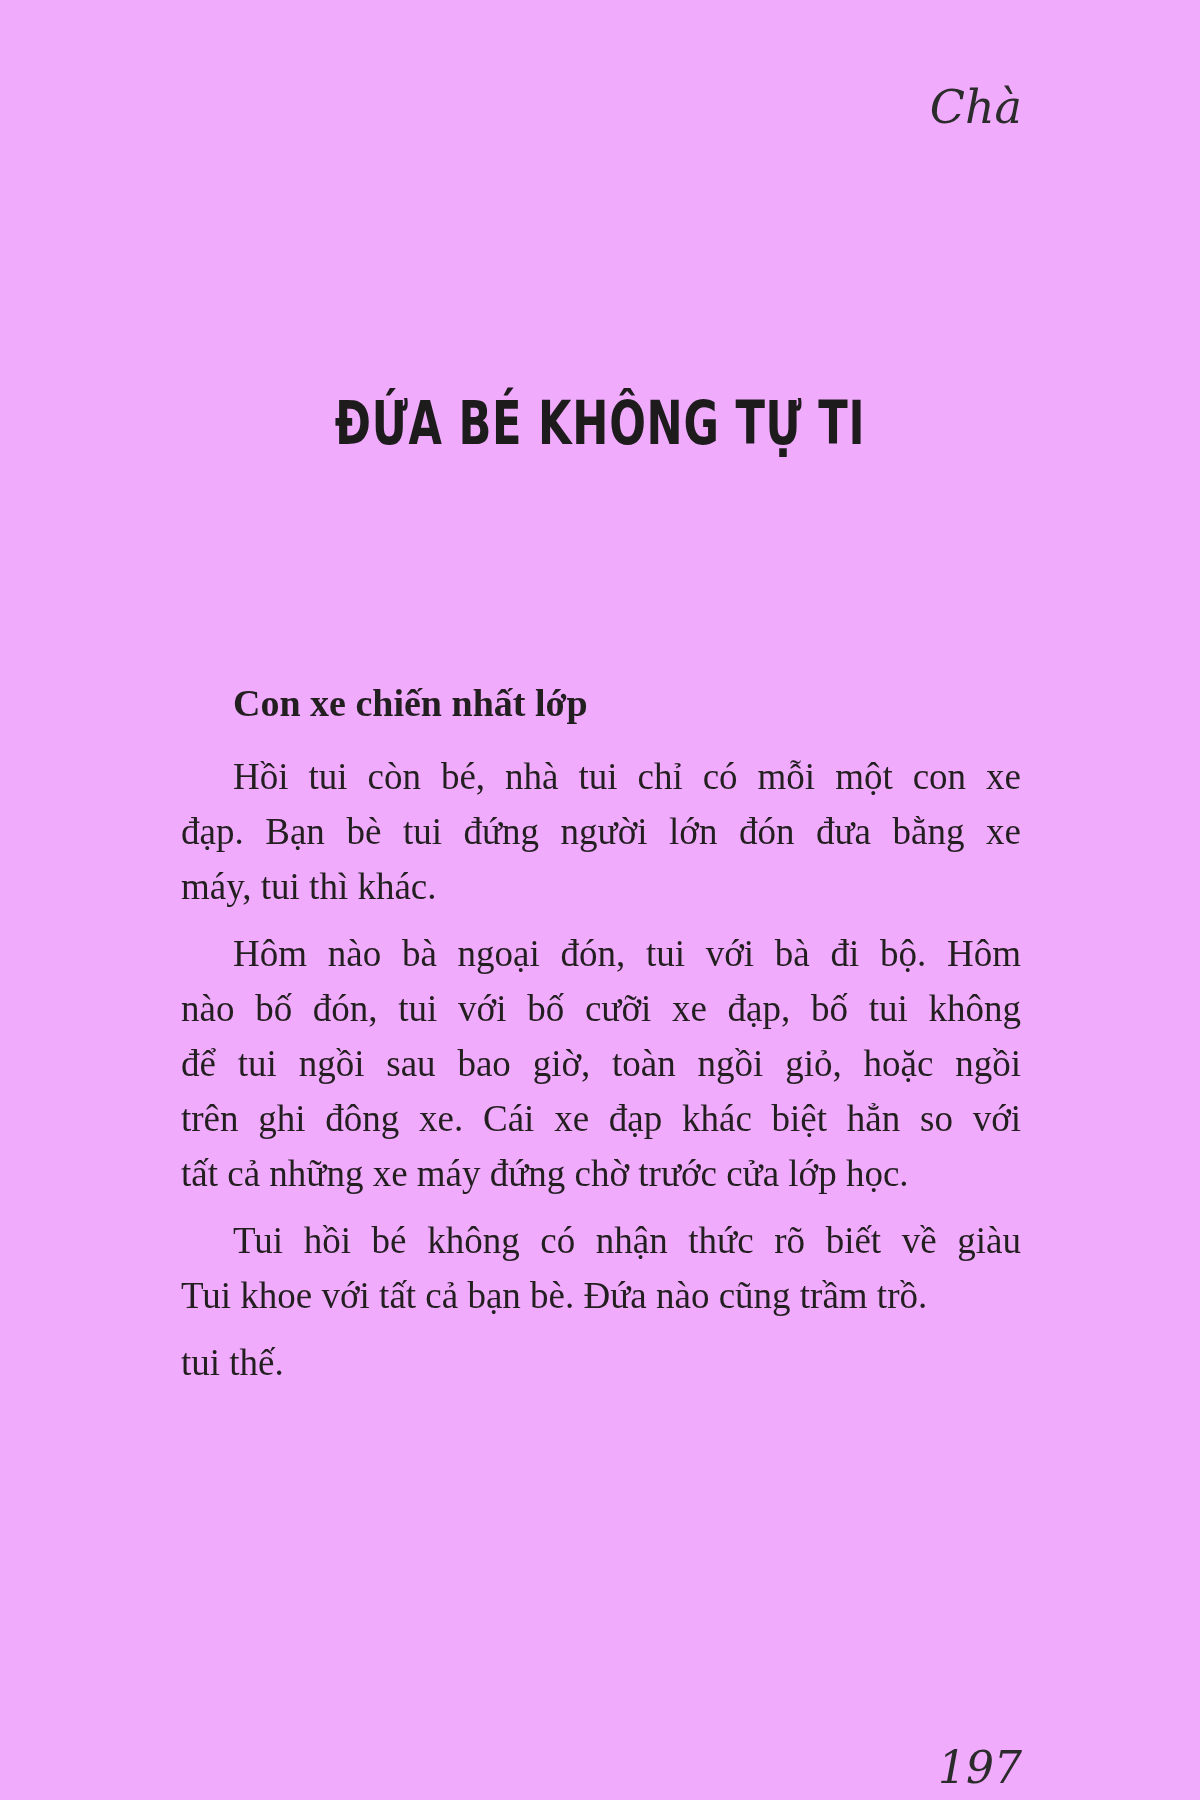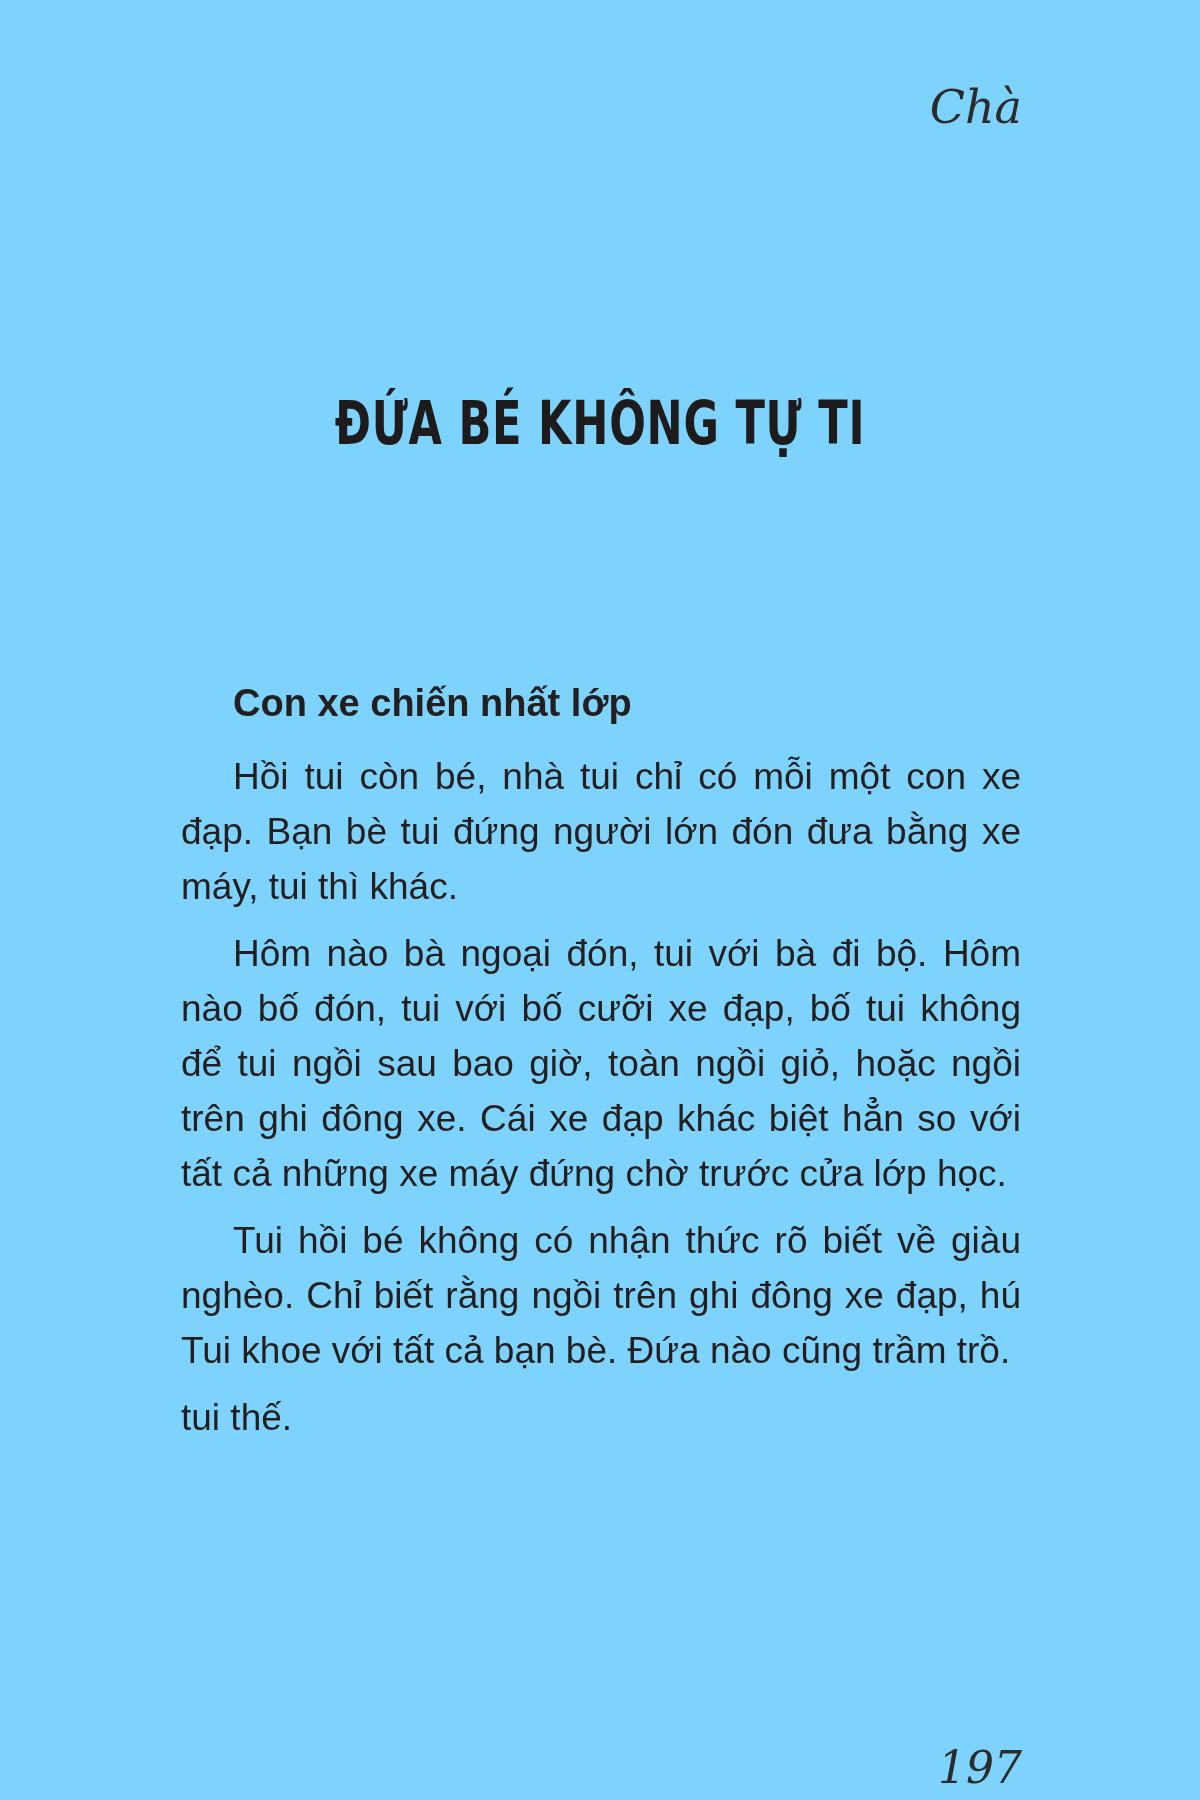--- a/index.html
+++ b/index.html
@@ -4,21 +4,21 @@
 <style>
   html, body {
     margin: 0;
     padding: 0;
     background: #ffffff;
   }
   .page {
     position: relative;
     width: 1200px;
     height: 1800px;
-    background: #7dd3fc;
+    background: #f0abfc;
     color: #231f20;
     font-family: "Liberation Sans", sans-serif;
     overflow: hidden;
   }
   .running-header {
     position: absolute;
     top: 84px;
     right: 178px;
     font-family: "DejaVu Serif", serif;
     font-style: italic;
@@ -40,20 +40,21 @@
     color: #1d1b1c;
     transform: scaleX(0.72);
     transform-origin: 50% 50%;
     white-space: nowrap;
   }
   .content {
     position: absolute;
     left: 181px;
     top: 676px;
     width: 840px;
+    font-family: Liberation Serif, serif;
   }
   .section-heading {
     margin: 0 0 18px 0;
     padding-left: 52px;
     font-size: 38px;
     font-weight: bold;
     line-height: 55px;
     color: #231f20;
   }
   .para {
@@ -103,21 +104,20 @@
         </div>
         <div class="para">
           <div class="line first">Hôm nào bà ngoại đón, tui với bà đi bộ. Hôm</div>
           <div class="line">nào bố đón, tui với bố cưỡi xe đạp, bố tui không</div>
           <div class="line">để tui ngồi sau bao giờ, toàn ngồi giỏ, hoặc ngồi</div>
           <div class="line">trên ghi đông xe. Cái xe đạp khác biệt hẳn so với</div>
           <div class="line end">tất cả những xe máy đứng chờ trước cửa lớp học.</div>
         </div>
         <div class="para">
           <div class="line first">Tui hồi bé không có nhận thức rõ biết về giàu</div>
-          <div class="line">nghèo. Chỉ biết rằng ngồi trên ghi đông xe đạp, hú</div>
           <div class="line end">Tui khoe với tất cả bạn bè. Đứa nào cũng trầm trồ.</div>
         </div>
         <div class="para">
           <div class="line end">tui thế.</div>
         </div>
       </div>
   </div>
 
   <div class="page-number">197</div>
 

